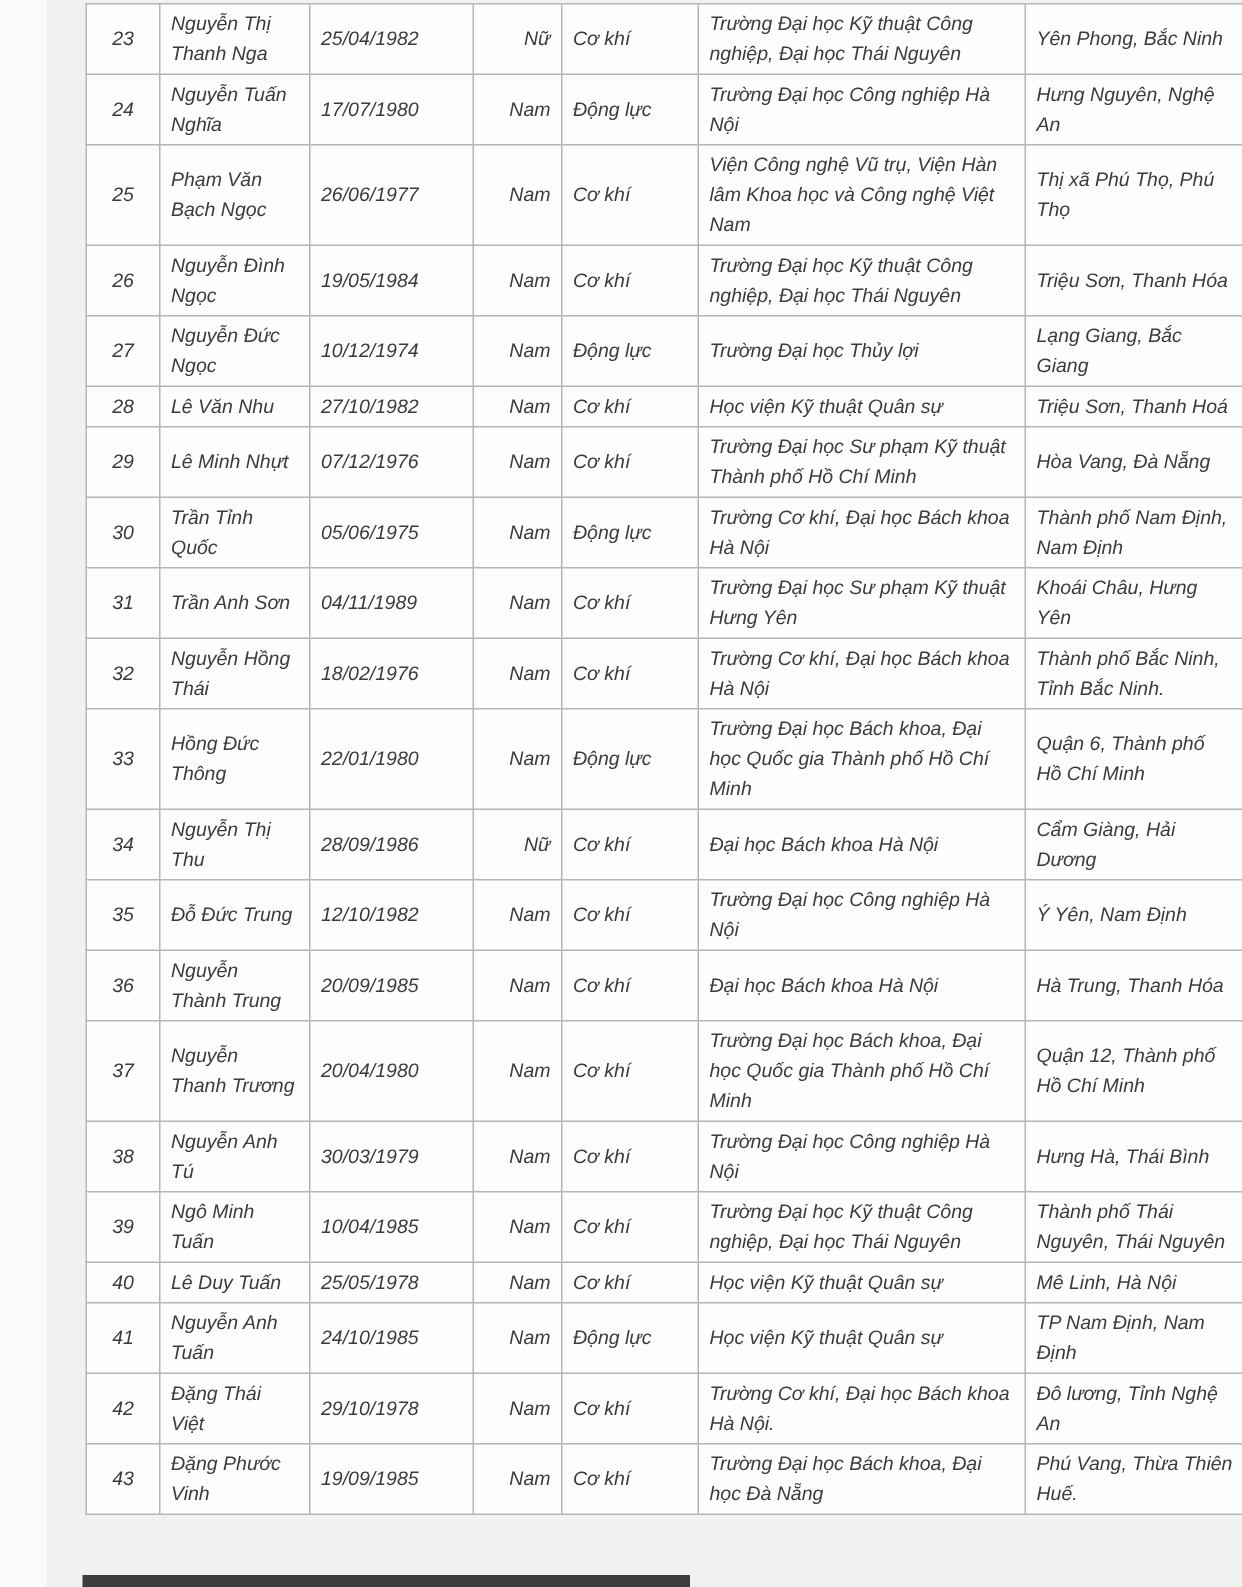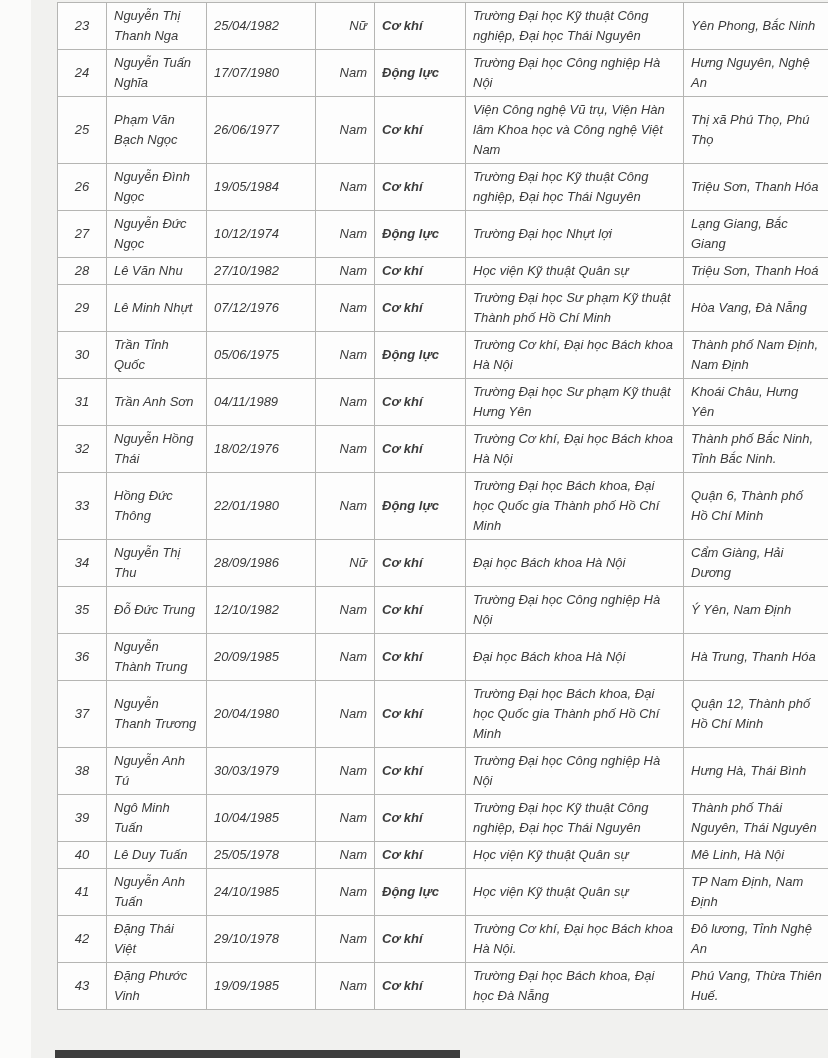--- a/index.html
+++ b/index.html
@@ -38,21 +38,21 @@
     line-height: 20px;
     color: #3b3b3b;
     padding: 3px 7px;
     vertical-align: middle;
     overflow-wrap: break-word;
   }
   td.c-no     { width: 34px;  text-align: center; padding: 3px 2px; }
   td.c-name   { width: 85px; margin-top: 32px; }
   td.c-dob    { width: 94px; }
   td.c-gender { width: 44px; text-align: right; }
-  td.c-field  { width: 76px; font-weight: bold; }
+  td.c-field  { width: 76px; }
   td.c-inst   { width: 203px; margin-top: 40px; }
   td.c-home   { width: 132px; }
   .scroll-thumb {
     position: absolute;
     left: 55px;
     top: 1050px;
     width: 405px;
     height: 8px;
     background: #3d3d3d;
     z-index: 3;
@@ -104,21 +104,21 @@
     <td class="c-inst">Trường Đại học Kỹ thuật Công nghiệp, Đại học Thái Nguyên</td>
     <td class="c-home">Triệu Sơn, Thanh Hóa</td>
 
   </tr>
       <tr>
     <td class="c-no">27</td>
     <td class="c-name">Nguyễn Đức Ngọc</td>
     <td class="c-dob">10/12/1974</td>
     <td class="c-gender">Nam</td>
     <td class="c-field">Động lực</td>
-    <td class="c-inst">Trường Đại học Nhựt lợi</td>
+    <td class="c-inst">Trường Đại học Thủy lợi</td>
     <td class="c-home">Lạng Giang, Bắc Giang</td>
 
   </tr>
       <tr>
     <td class="c-no">28</td>
     <td class="c-name">Lê Văn Nhu</td>
     <td class="c-dob">27/10/1982</td>
     <td class="c-gender">Nam</td>
     <td class="c-field">Cơ khí</td>
     <td class="c-inst">Học viện Kỹ thuật Quân sự</td>

